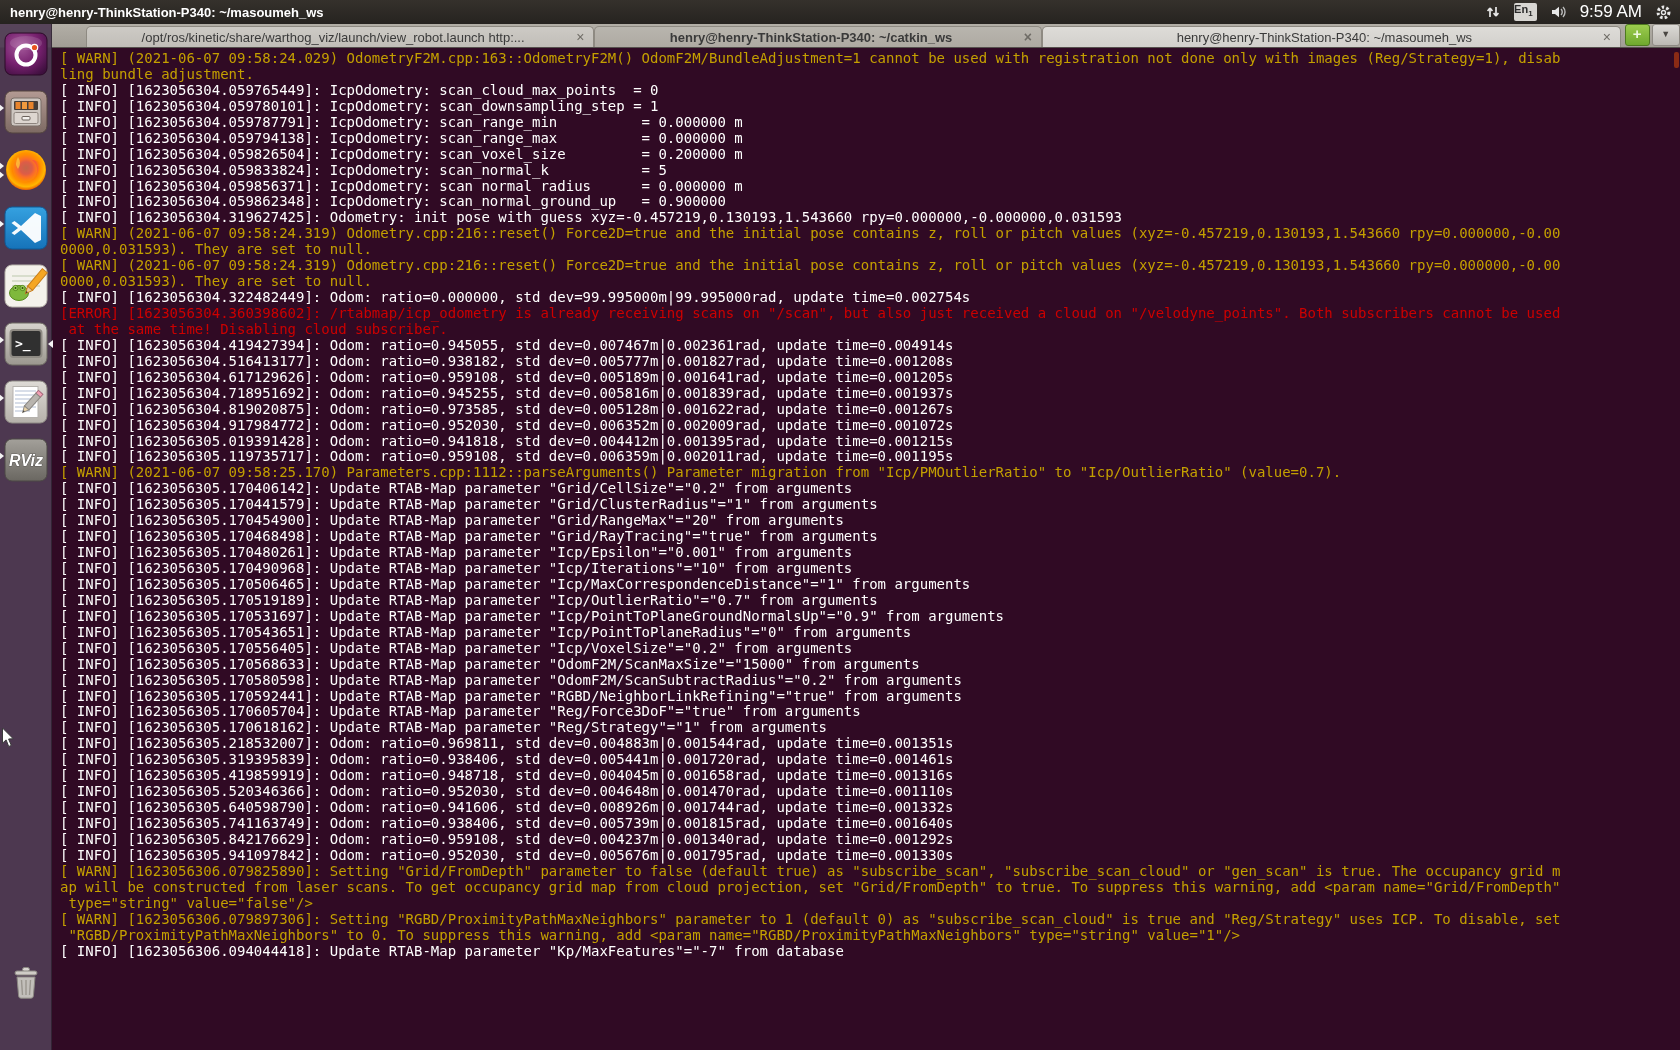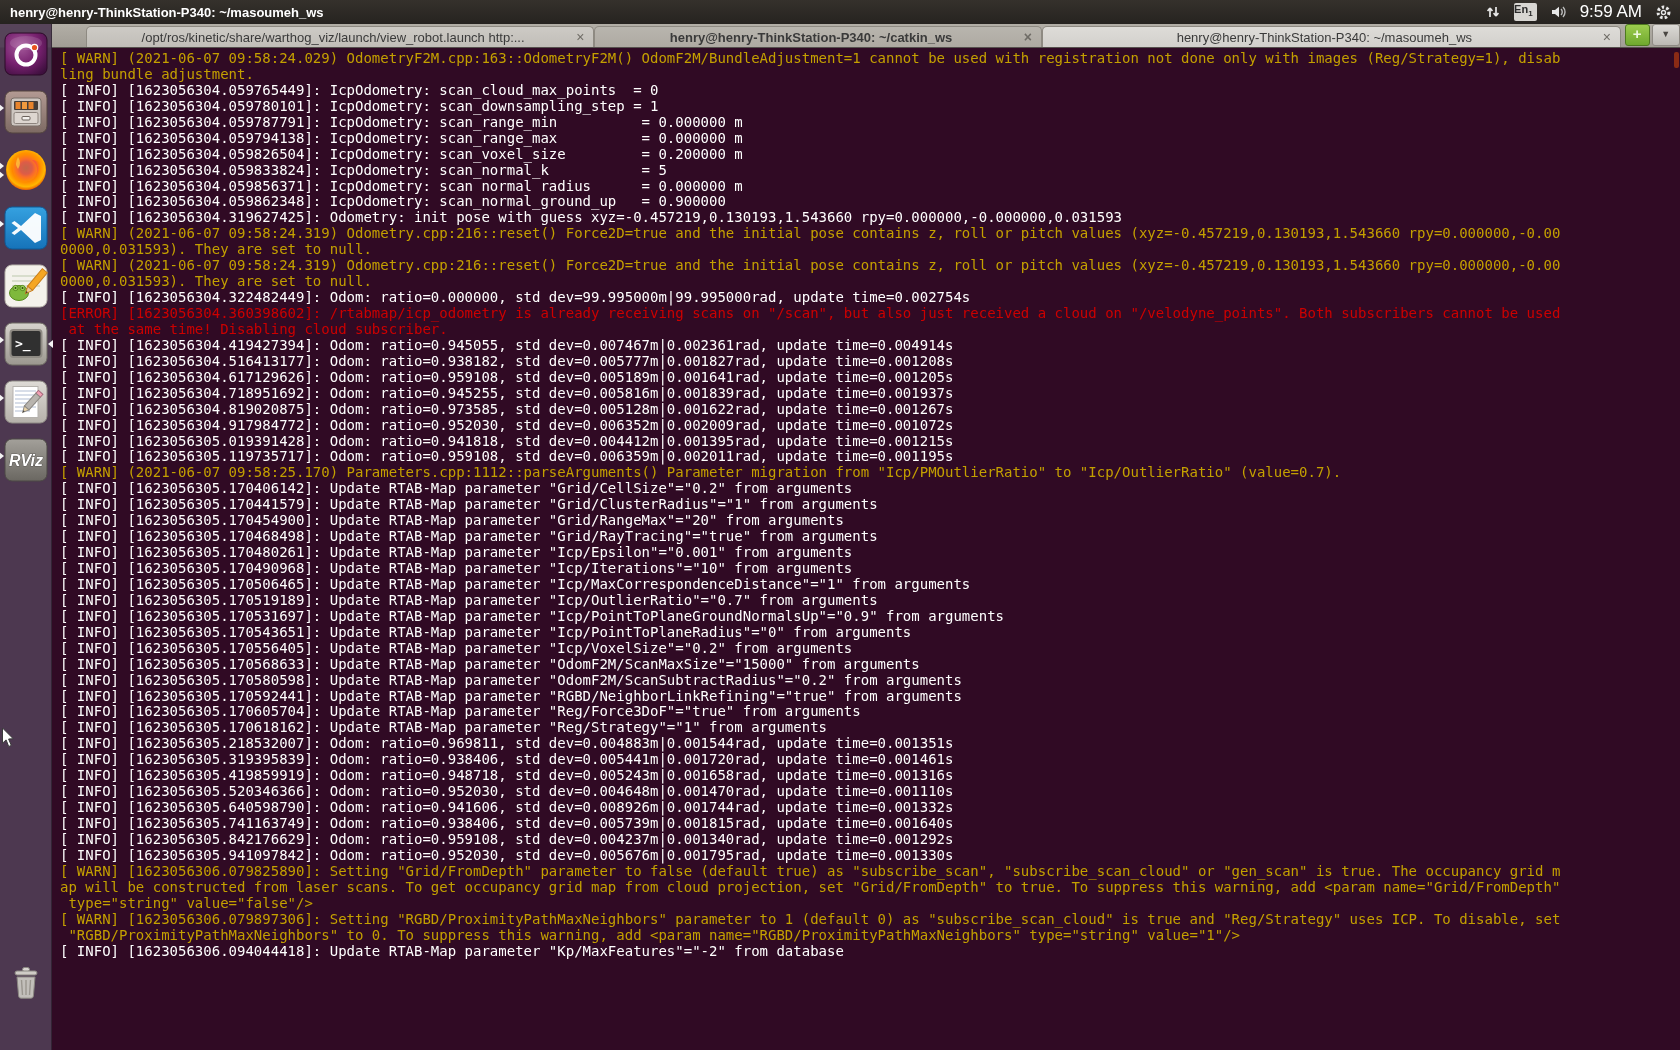--- a/index.html
+++ b/index.html
@@ -124,32 +124,32 @@
     <div class="tl info">[ INFO] [1623056305.170531697]: Update RTAB-Map parameter "Icp/PointToPlaneGroundNormalsUp"="0.9" from arguments</div>
     <div class="tl info">[ INFO] [1623056305.170543651]: Update RTAB-Map parameter "Icp/PointToPlaneRadius"="0" from arguments</div>
     <div class="tl info">[ INFO] [1623056305.170556405]: Update RTAB-Map parameter "Icp/VoxelSize"="0.2" from arguments</div>
     <div class="tl info">[ INFO] [1623056305.170568633]: Update RTAB-Map parameter "OdomF2M/ScanMaxSize"="15000" from arguments</div>
     <div class="tl info">[ INFO] [1623056305.170580598]: Update RTAB-Map parameter "OdomF2M/ScanSubtractRadius"="0.2" from arguments</div>
     <div class="tl info">[ INFO] [1623056305.170592441]: Update RTAB-Map parameter "RGBD/NeighborLinkRefining"="true" from arguments</div>
     <div class="tl info">[ INFO] [1623056305.170605704]: Update RTAB-Map parameter "Reg/Force3DoF"="true" from arguments</div>
     <div class="tl info">[ INFO] [1623056305.170618162]: Update RTAB-Map parameter "Reg/Strategy"="1" from arguments</div>
     <div class="tl info">[ INFO] [1623056305.218532007]: Odom: ratio=0.969811, std dev=0.004883m|0.001544rad, update time=0.001351s</div>
     <div class="tl info">[ INFO] [1623056305.319395839]: Odom: ratio=0.938406, std dev=0.005441m|0.001720rad, update time=0.001461s</div>
-    <div class="tl info">[ INFO] [1623056305.419859919]: Odom: ratio=0.948718, std dev=0.005243m|0.001658rad, update time=0.001316s</div>
+    <div class="tl info">[ INFO] [1623056305.419859919]: Odom: ratio=0.948718, std dev=0.004045m|0.001658rad, update time=0.001316s</div>
     <div class="tl info">[ INFO] [1623056305.520346366]: Odom: ratio=0.952030, std dev=0.004648m|0.001470rad, update time=0.001110s</div>
     <div class="tl info">[ INFO] [1623056305.640598790]: Odom: ratio=0.941606, std dev=0.008926m|0.001744rad, update time=0.001332s</div>
     <div class="tl info">[ INFO] [1623056305.741163749]: Odom: ratio=0.938406, std dev=0.005739m|0.001815rad, update time=0.001640s</div>
     <div class="tl info">[ INFO] [1623056305.842176629]: Odom: ratio=0.959108, std dev=0.004237m|0.001340rad, update time=0.001292s</div>
     <div class="tl info">[ INFO] [1623056305.941097842]: Odom: ratio=0.952030, std dev=0.005676m|0.001795rad, update time=0.001330s</div>
     <div class="tl warn">[ WARN] [1623056306.079825890]: Setting "Grid/FromDepth" parameter to false (default true) as "subscribe_scan", "subscribe_scan_cloud" or "gen_scan" is true. The occupancy grid m</div>
     <div class="tl warn">ap will be constructed from laser scans. To get occupancy grid map from cloud projection, set "Grid/FromDepth" to true. To suppress this warning, add &lt;param name="Grid/FromDepth"</div>
     <div class="tl warn"> type="string" value="false"/&gt;</div>
     <div class="tl warn">[ WARN] [1623056306.079897306]: Setting "RGBD/ProximityPathMaxNeighbors" parameter to 1 (default 0) as "subscribe_scan_cloud" is true and "Reg/Strategy" uses ICP. To disable, set</div>
     <div class="tl warn"> "RGBD/ProximityPathMaxNeighbors" to 0. To suppress this warning, add &lt;param name="RGBD/ProximityPathMaxNeighbors" type="string" value="1"/&gt;</div>
-    <div class="tl info">[ INFO] [1623056306.094044418]: Update RTAB-Map parameter "Kp/MaxFeatures"="-2" from database</div>
+    <div class="tl info">[ INFO] [1623056306.094044418]: Update RTAB-Map parameter "Kp/MaxFeatures"="-7" from database</div>
   </div>
 <div class="scrollthumb"></div>
 
 <div class="dock">
     <div class="dock-item">
   <svg class="tile" viewBox="0 0 44 44">
     <defs>
           <radialGradient id="gdash" cx="38%" cy="32%" r="80%">
       <stop offset="0%" stop-color="#a55a9b"></stop>
             <stop offset="55%" stop-color="#77216f"></stop>

